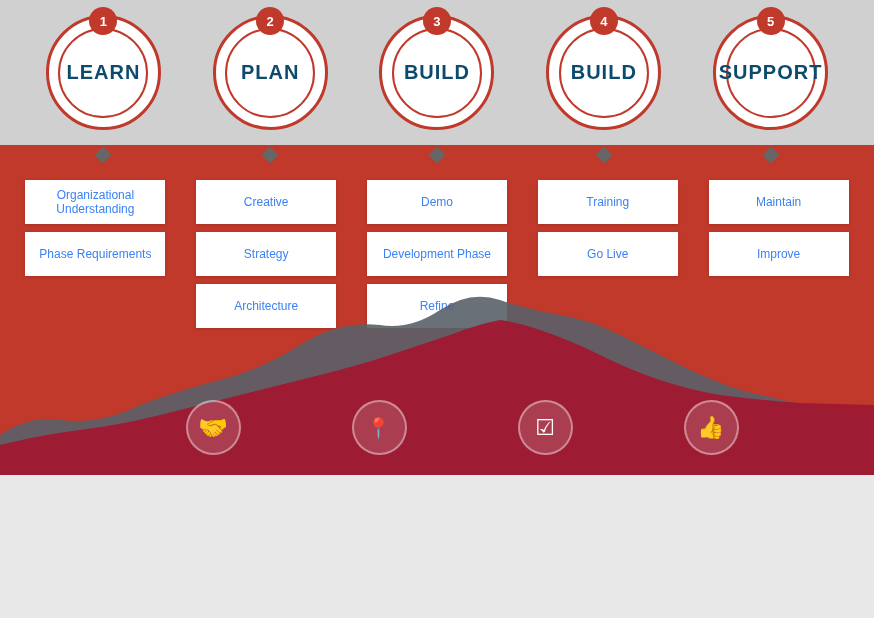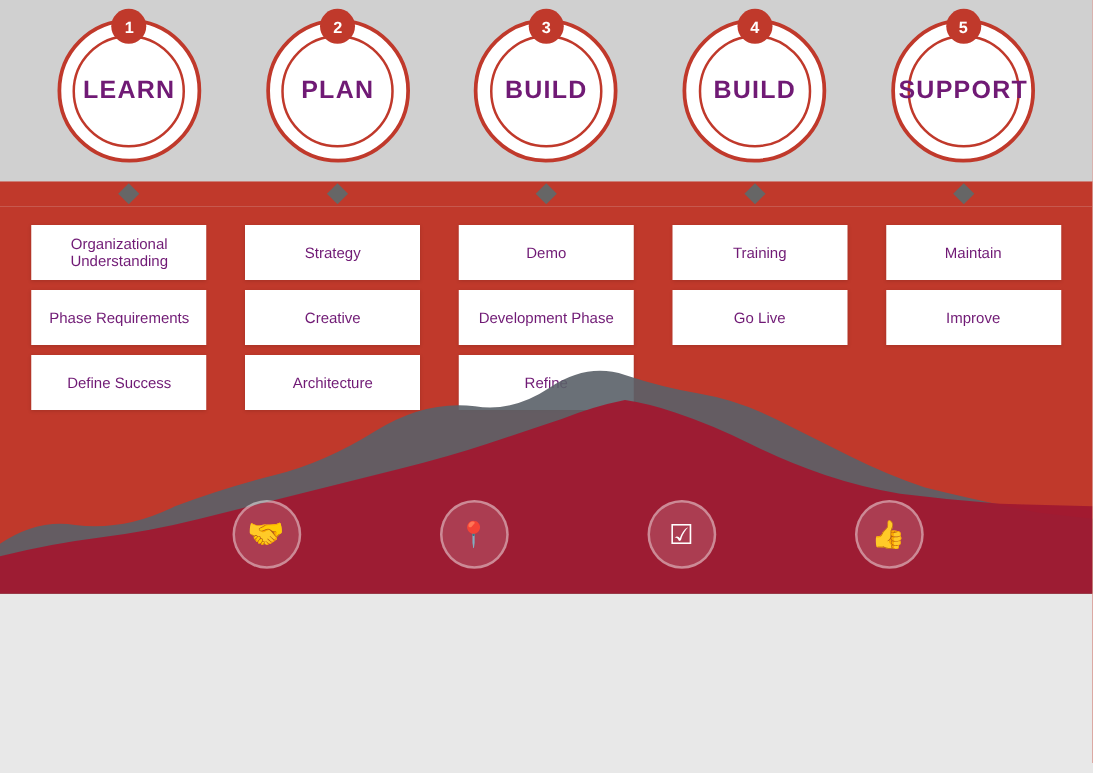--- a/index.html
+++ b/index.html
@@ -71,21 +71,21 @@
       border-radius: 50%;
       border: 2px solid #c0392b;
       display: flex;
       align-items: center;
       justify-content: center;
     }
 
     .phase-label {
       font-size: 20px;
       font-weight: bold;
-      color: #701a75;
+      color: #0c4a6e;
       letter-spacing: 1px;
     }
 
     .diamond {
       width: 12px;
       height: 12px;
       background: #666;
       transform: rotate(45deg);
       position: relative;
       z-index: 2;
@@ -109,21 +109,21 @@
       gap: 8px;
       width: 155px;
     }
 
     .phase-item-box {
       background: white;
       border: none;
       padding: 2px 8px;
       text-align: center;
       font-size: 12px;
-      color: #701a75;
+      color: #3b82f6;
       width: 140px;
       min-height: 44px;
       display: flex;
       align-items: center;
       justify-content: center;
       box-shadow: 0 1px 3px rgba(0,0,0,0.15);
     }
 
     
     .chart-section {
@@ -235,26 +235,25 @@
     <div class="diamond"></div>
     <div class="diamond"></div>
     <div class="diamond"></div>
   </div>
 
   <div class="content-section">
 
     <div class="phase-column">
       <div class="phase-item-box">Organizational Understanding</div>
       <div class="phase-item-box">Phase Requirements</div>
-      <div class="phase-item-box">Define Success</div>
-    </div>
-
-    <div class="phase-column">
+    </div>
+
+    <div class="phase-column">
+      <div class="phase-item-box">Creative</div>
       <div class="phase-item-box">Strategy</div>
-      <div class="phase-item-box">Creative</div>
       <div class="phase-item-box">Architecture</div>
     </div>
 
     <div class="phase-column">
       <div class="phase-item-box">Demo</div>
       <div class="phase-item-box">Development Phase</div>
       <div class="phase-item-box">Refine</div>
     </div>
 
     <div class="phase-column">

